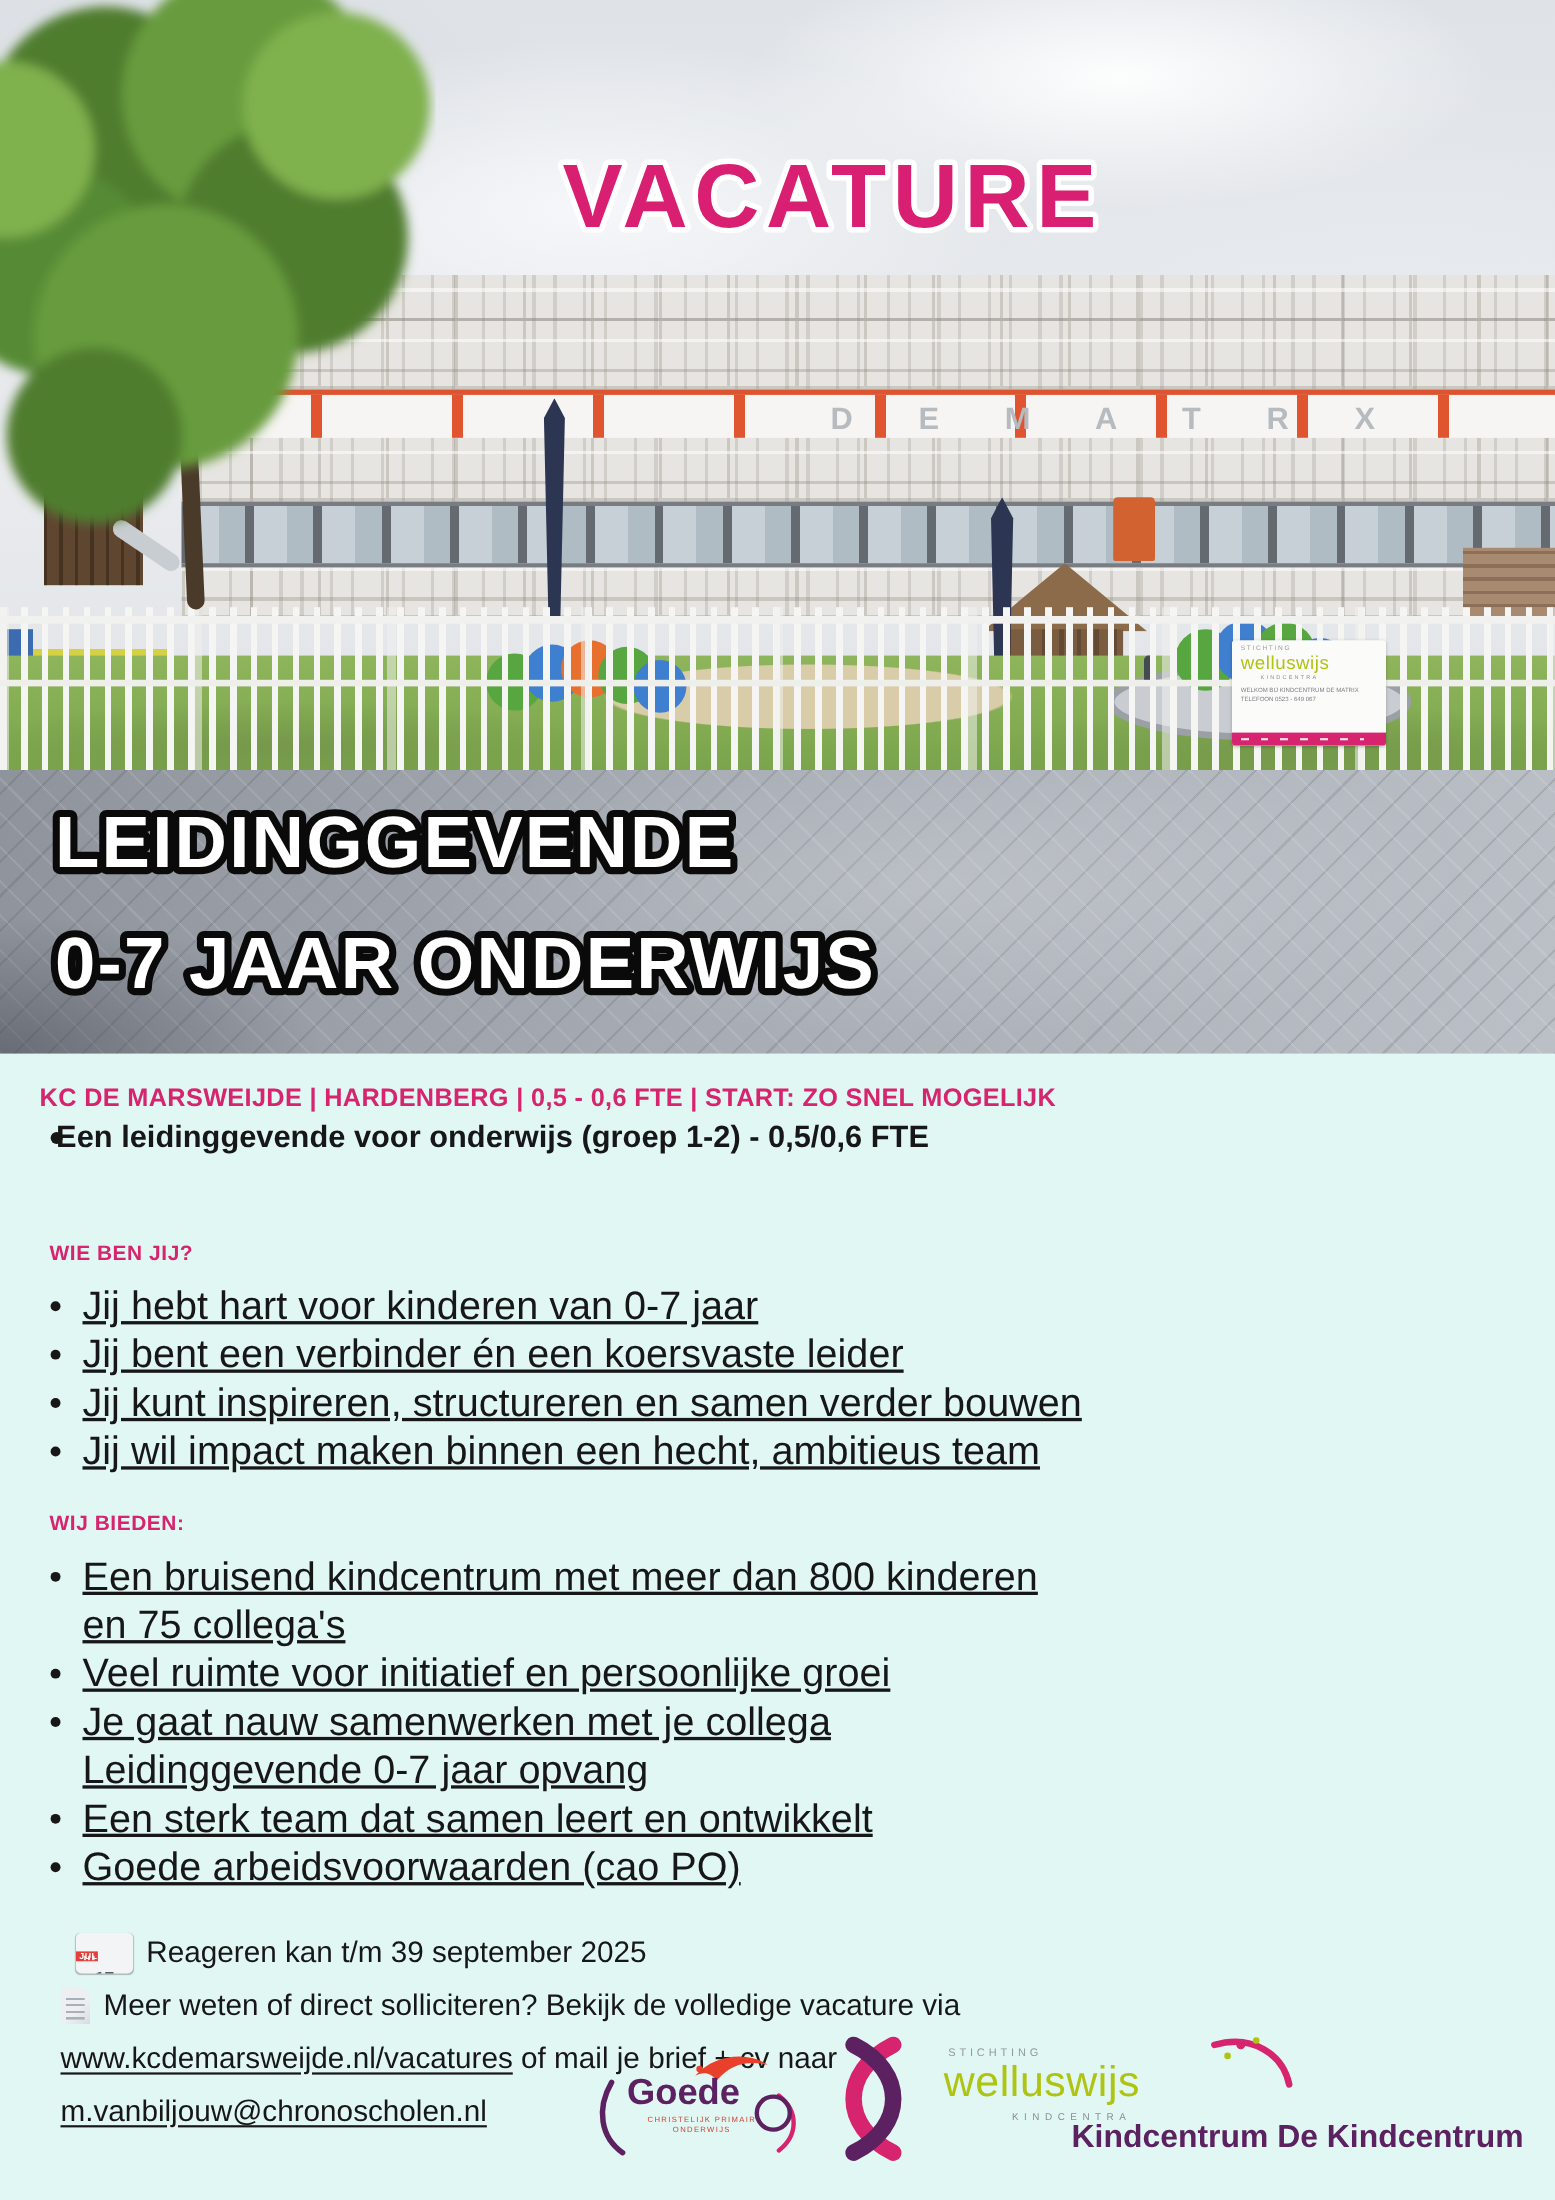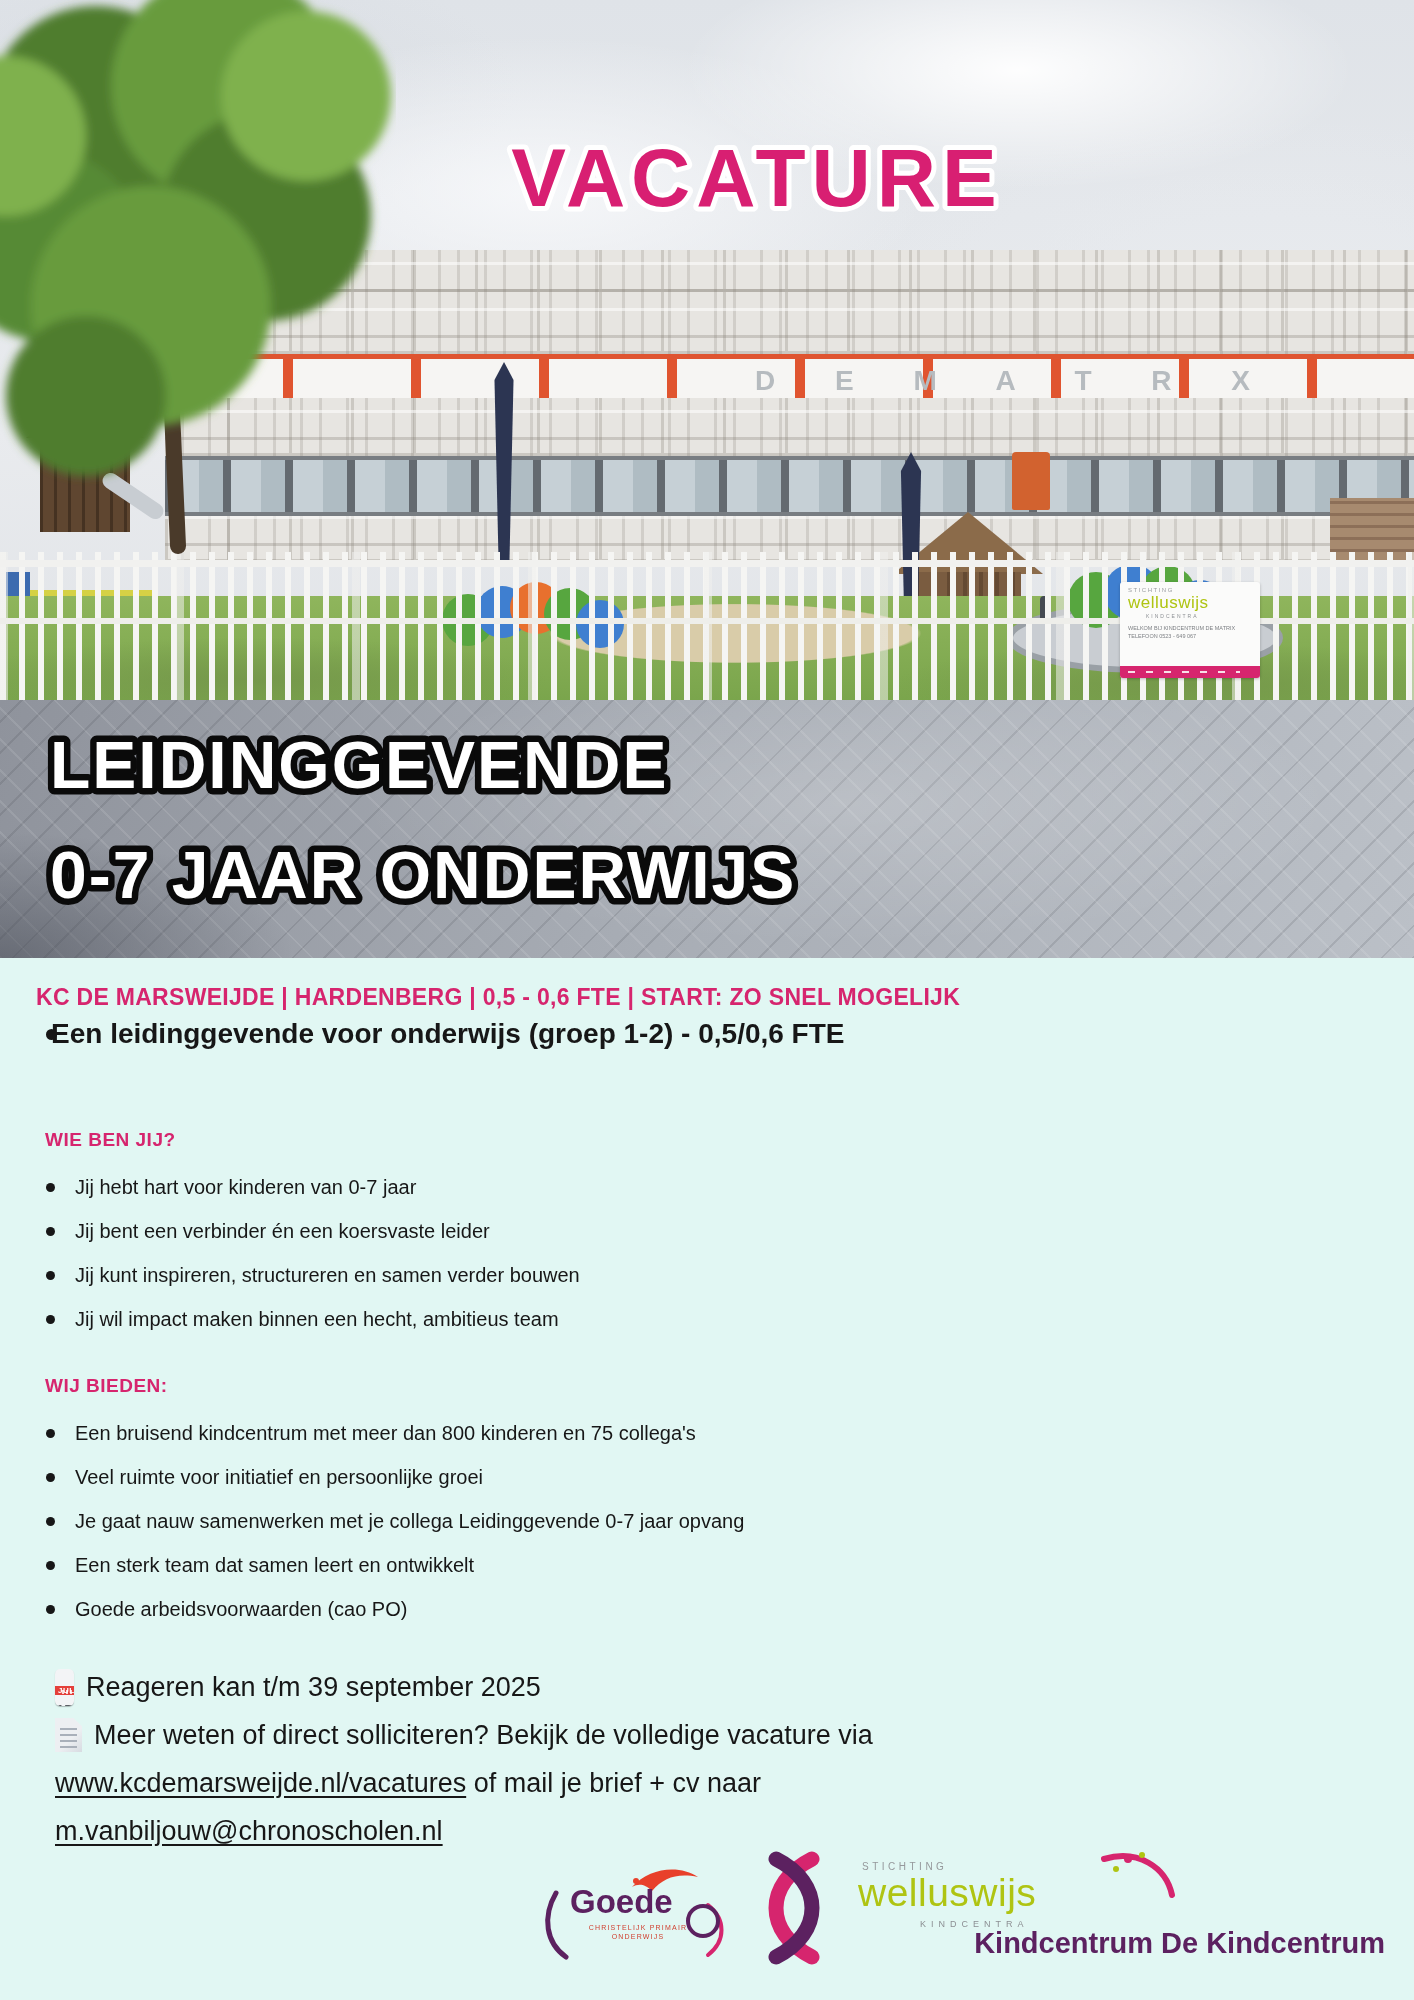--- a/index.html
+++ b/index.html
@@ -101,28 +101,28 @@
 
   
   .mint { position:absolute; left:0; top:958px; width:1414px; height:1042px; background:#E1F7F3; color:#171717; }
   .details-bar { padding:26px 0 0 36px; font-size:23px; font-weight:bold; color:#D6256E; letter-spacing:.3px; }
   .intro { position:relative; margin-top:6px; padding-left:51px; font-size:28px; font-weight:bold; line-height:34px; }
   .intro::before { content:""; position:absolute; left:46px; top:12px; width:11px; height:11px; border-radius:50%; background:#171717; }
   .sec-title { padding-left:45px; font-size:19px; font-weight:bold; color:#D6256E; letter-spacing:.5px; line-height:26px; }
   .sec-title.who-t { margin-top:76px; }
   .sec-title.offer-t { margin-top:32px; }
   .blist { list-style:none; margin-top:12px; padding-left:36px; }
-  .blist li { position:relative; padding-left:39px; font-size:20px; line-height:44px; max-width:950px; }
+  .blist li { position:relative; padding-left:39px; font-size:36px; line-height:44px; max-width:950px;text-decoration:underline; }
   .blist li::before { content:""; position:absolute; left:10px; top:18px; width:9px; height:9px; border-radius:50%; background:#171717; }
   .apply-block { margin-top:32px; }
   .apply-line { display:flex; align-items:center; gap:12px; padding-left:55px; min-height:48px; font-size:27px; }
   .apply-line.no-icon { padding-left:55px; }
   .link { text-decoration:underline; text-underline-offset:4px; color:#171717; }
 
-  .cal-icon { width:19px; height:37px; border-radius:5px; overflow:hidden; background:#F3F4F6; box-shadow:0 1px 1px rgba(0,0,0,.25); flex:0 0 auto; }
+  .cal-icon { width:52px; height:37px; border-radius:5px; overflow:hidden; background:#F3F4F6; box-shadow:0 1px 1px rgba(0,0,0,.25); flex:0 0 auto;margin-left:14px; }
   .cal-top { height:13px; background:#E43F3A; color:#fff; font-size:8px; font-weight:bold; line-height:13px; padding-left:3px; letter-spacing:.5px;
       background-image:repeating-linear-gradient(90deg, rgba(255,255,255,.8) 0 2px, transparent 2px 4px);
       background-size:10px 4px; background-position:right 3px top 4px; background-repeat:no-repeat; }
   .cal-day { font-size:16px; font-weight:bold; color:#5A5E64; text-align:center; line-height:23px; }
   .doc-icon { position:relative; width:27px; height:34px; background:linear-gradient(135deg, #EDEFF2 60%, #D7DBE1 100%);
       clip-path:polygon(0 0, 68% 0, 100% 24%, 100% 100%, 0 100%); flex:0 0 auto; }
   .doc-icon::after { content:""; position:absolute; left:5px; top:10px; width:17px; height:20px;
       background:repeating-linear-gradient(0deg, #A9B0BA 0 2px, transparent 2px 6px); }
 
   

